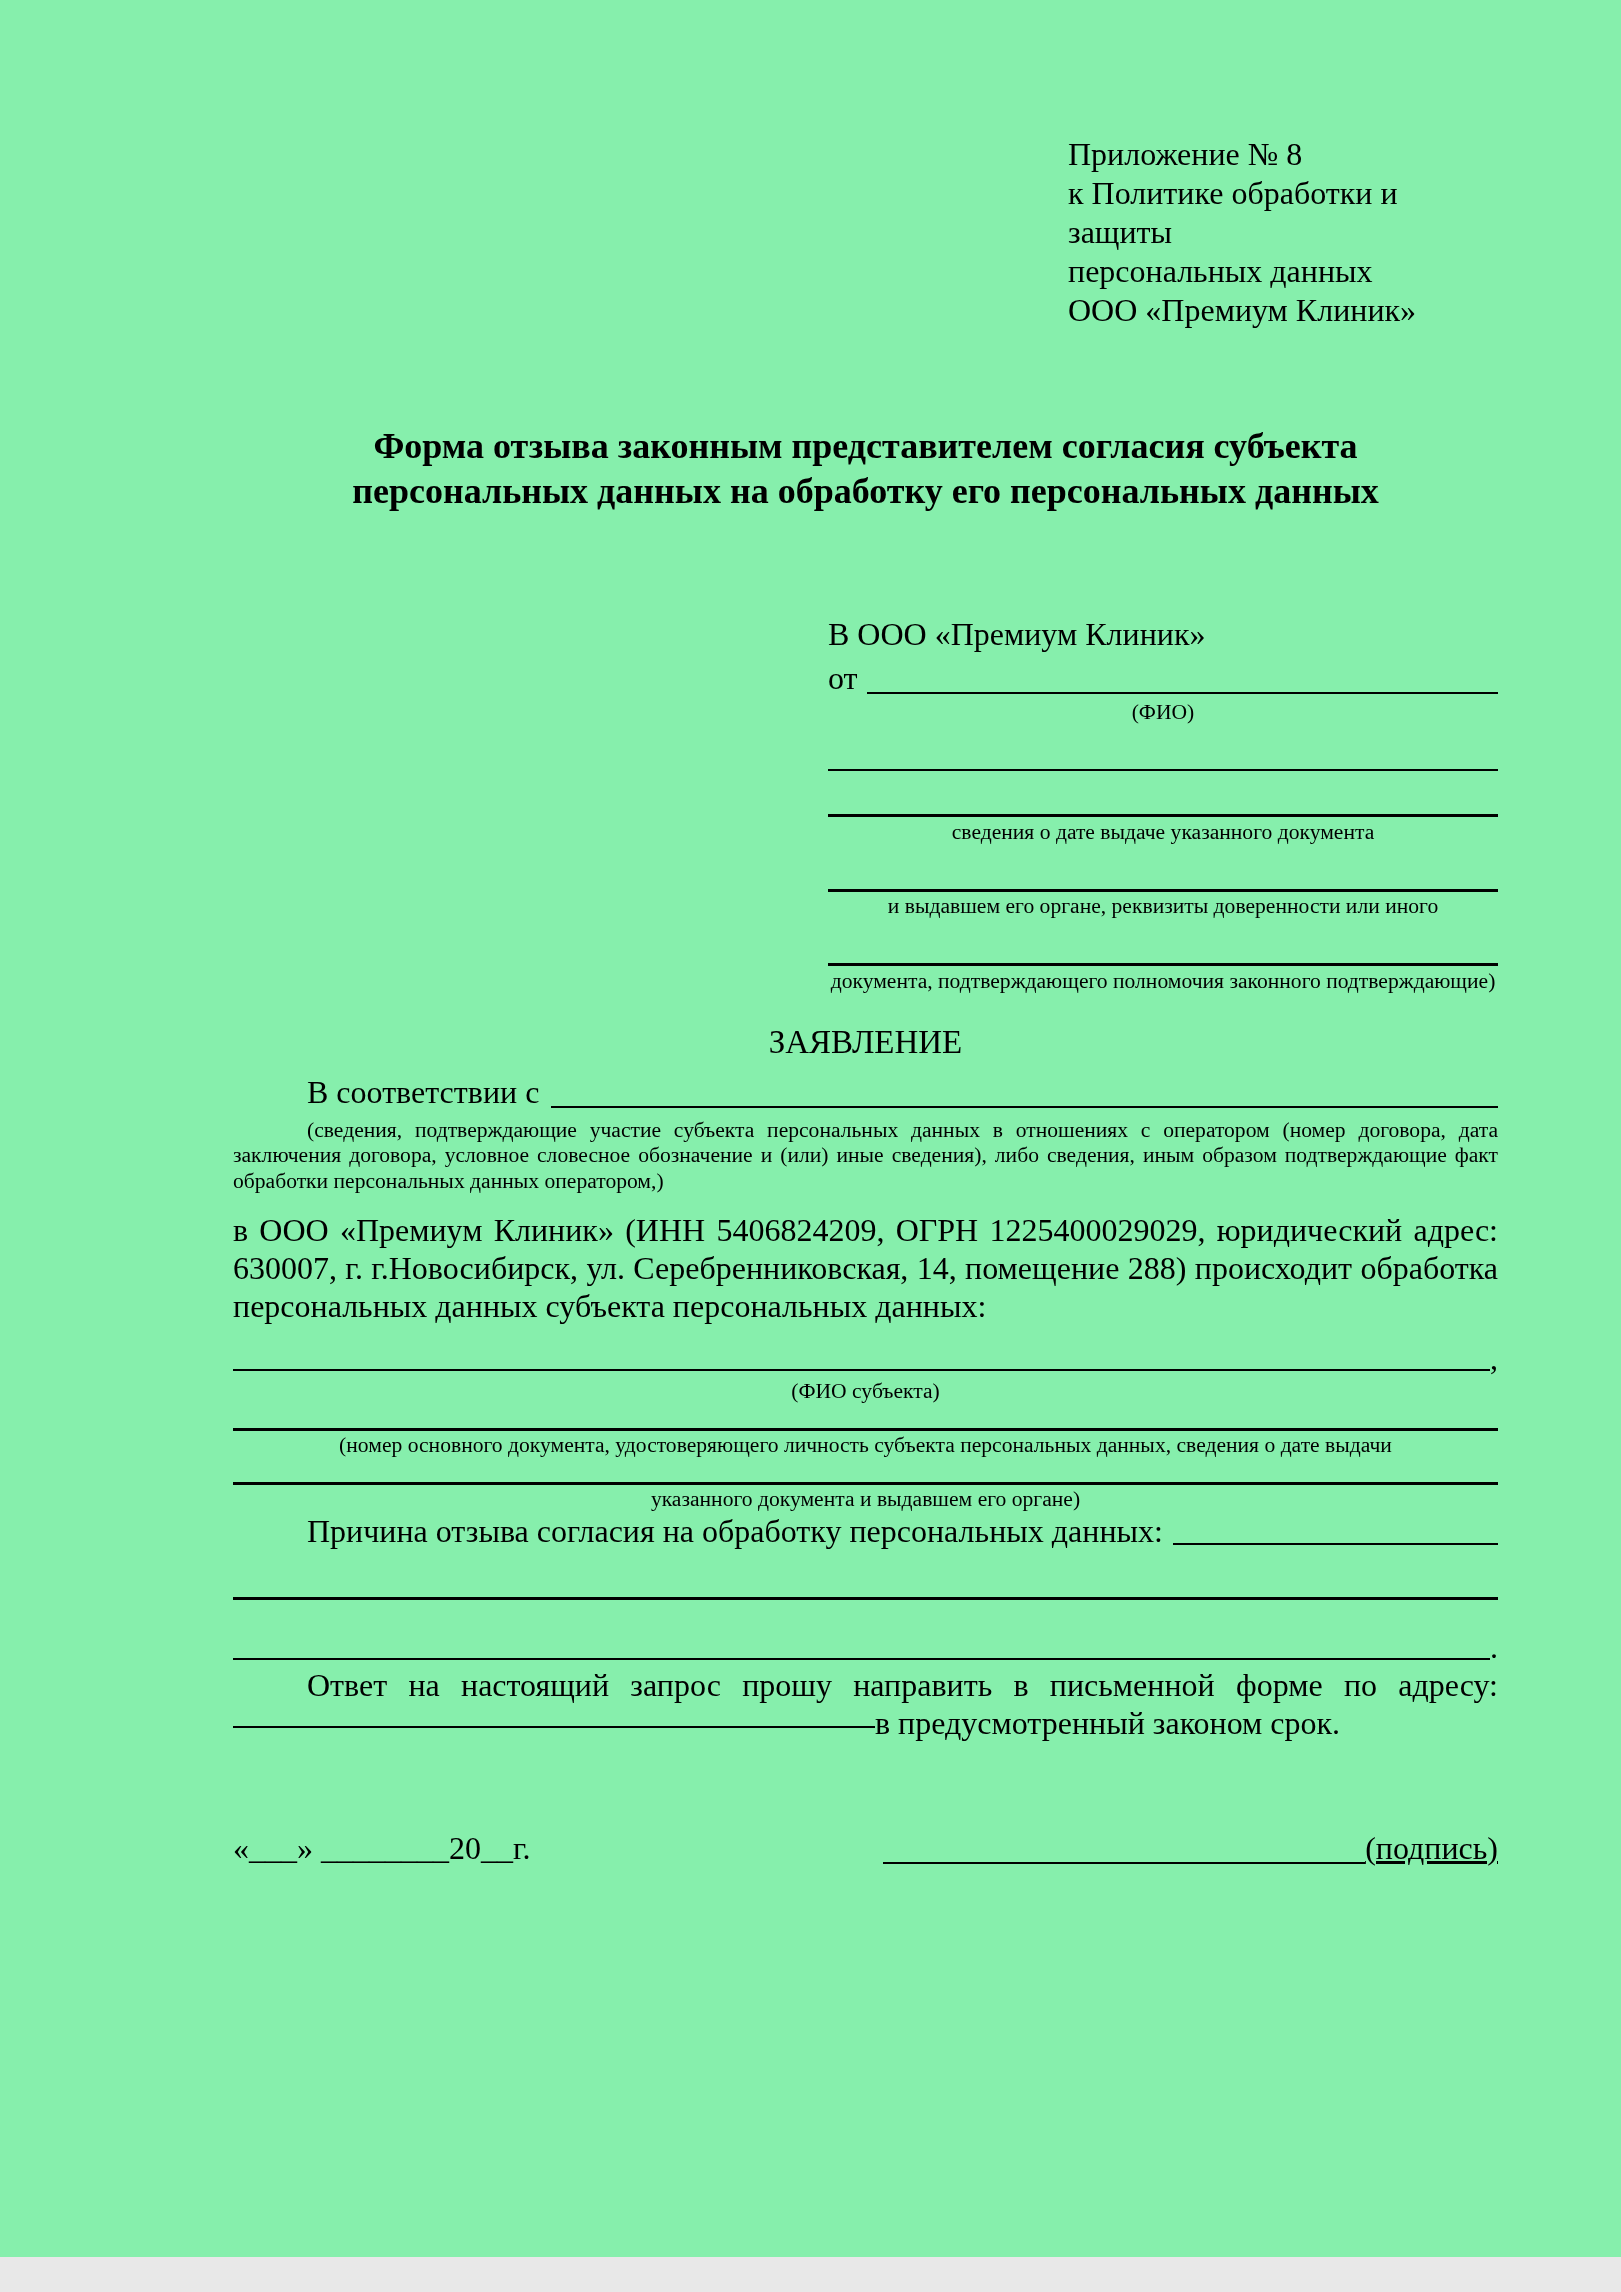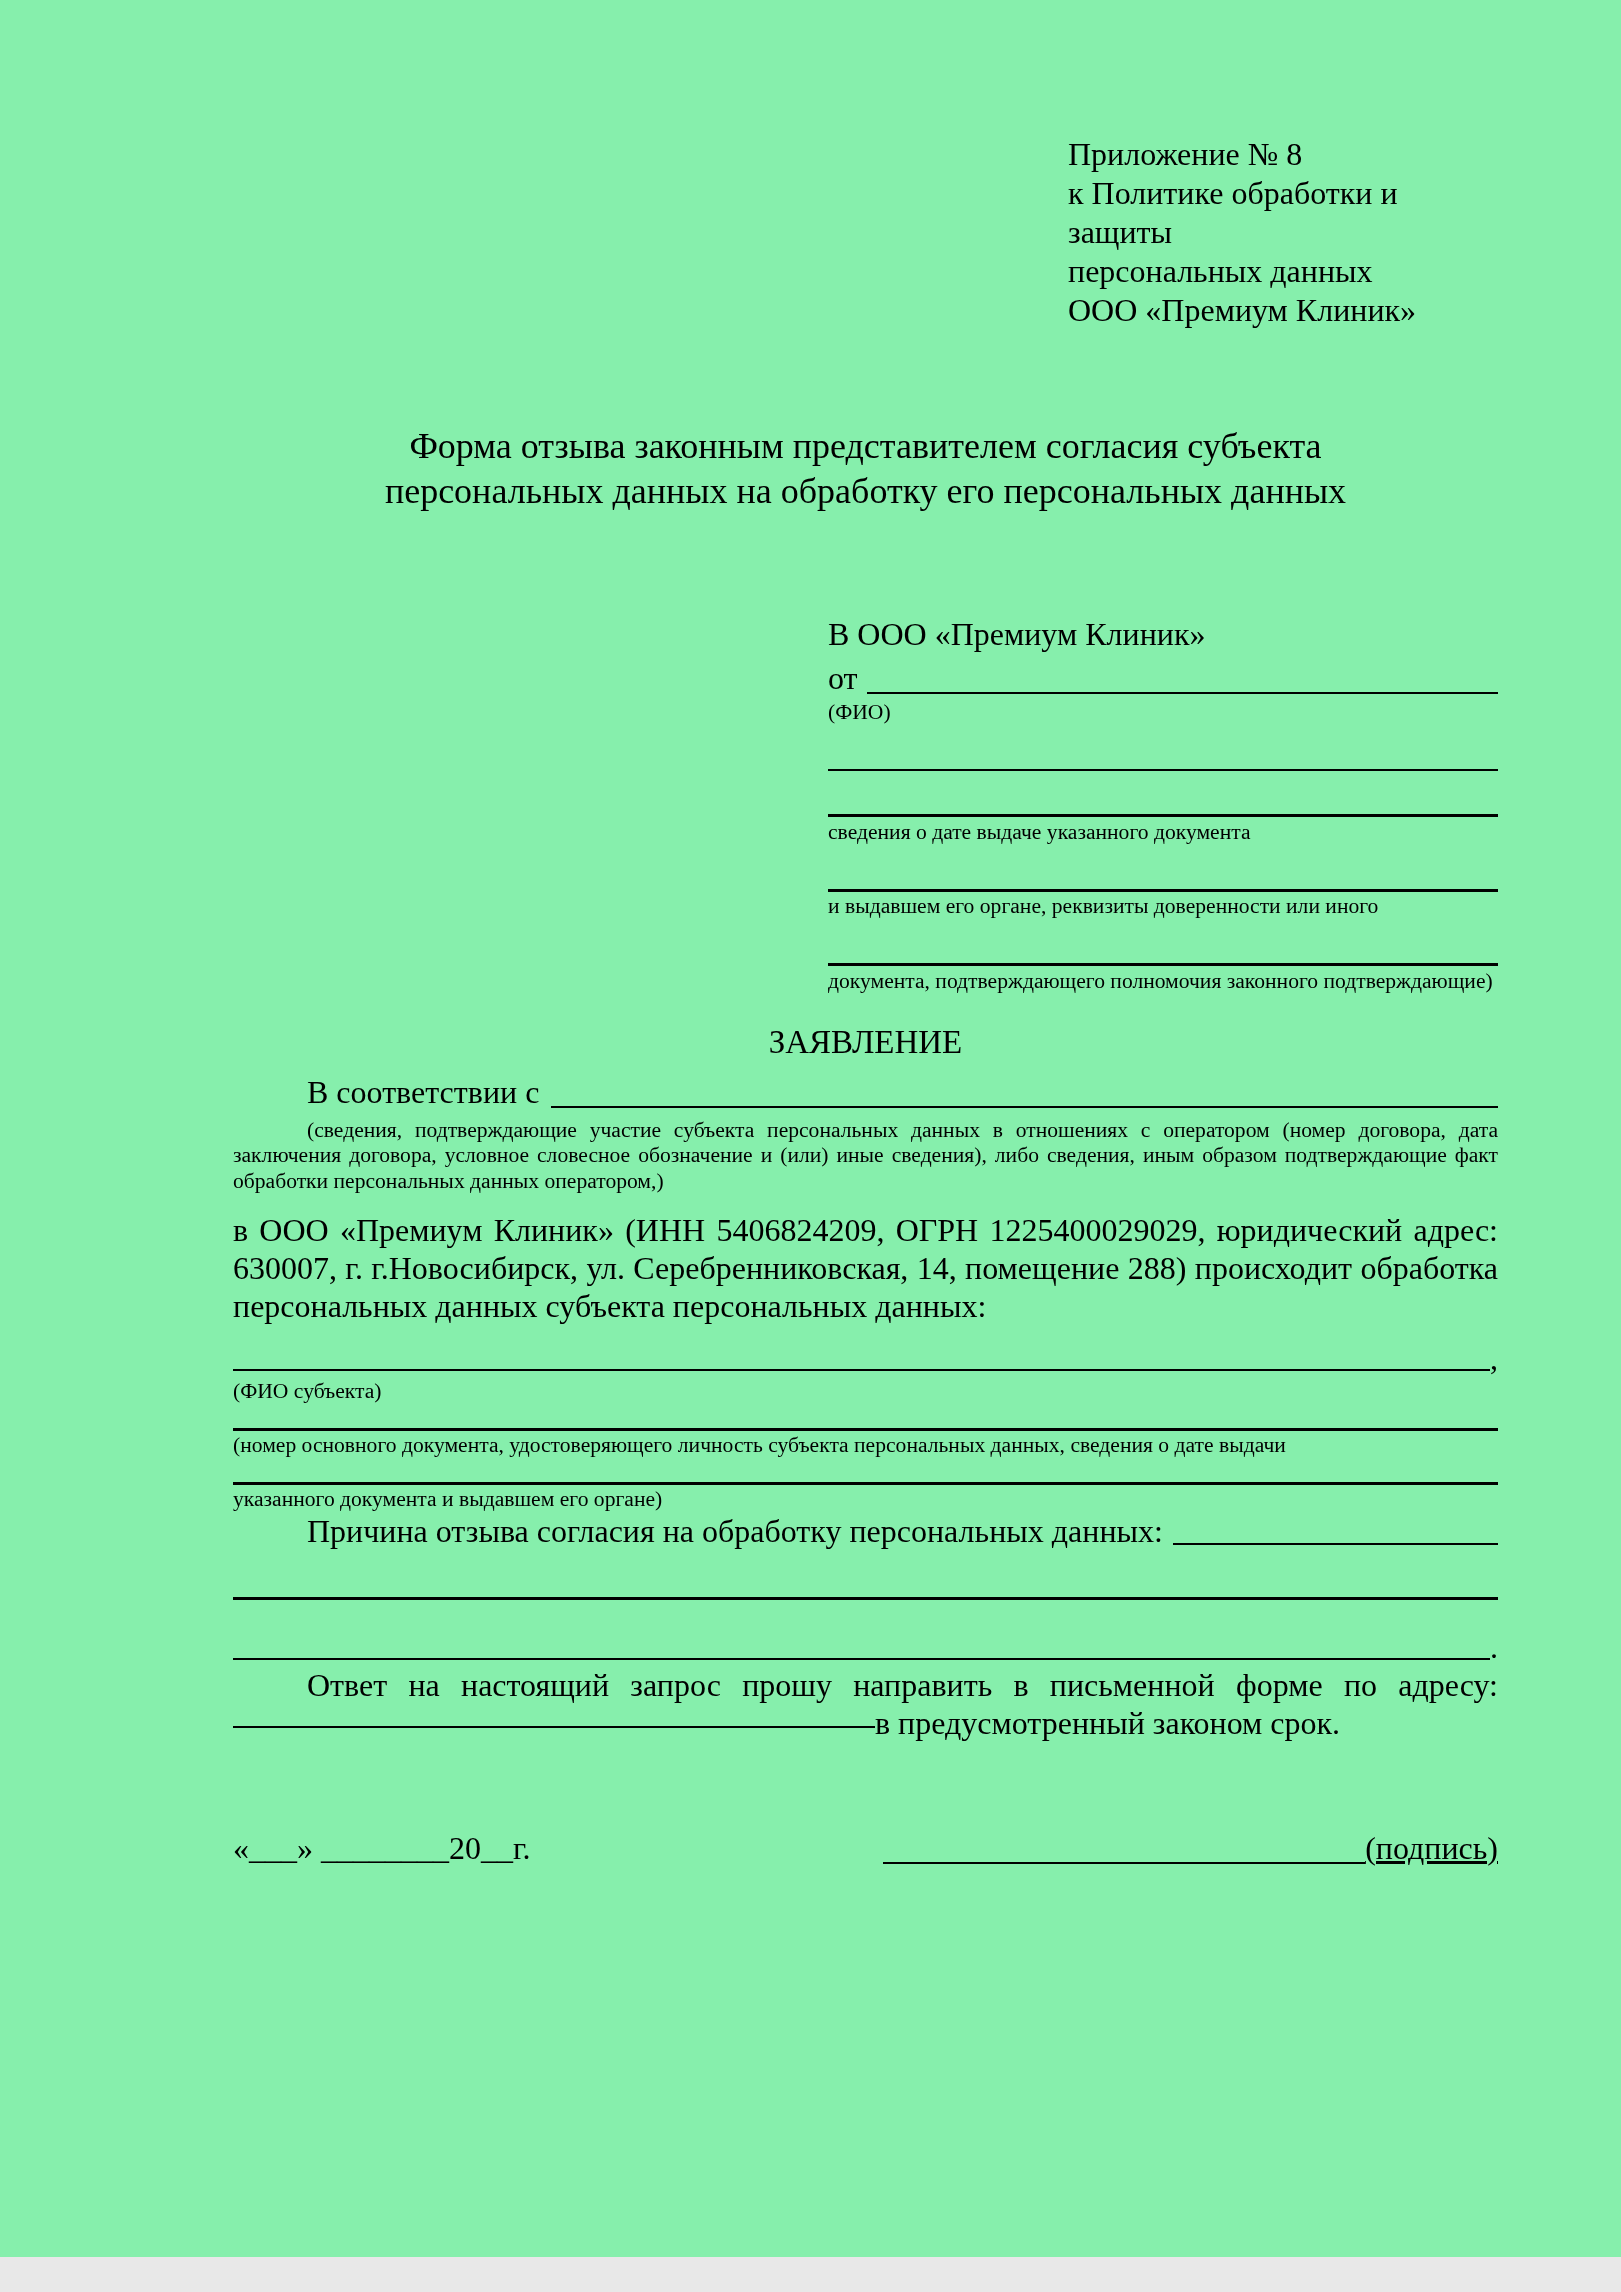--- a/index.html
+++ b/index.html
@@ -14,36 +14,36 @@
     font-family: "Liberation Serif", "DejaVu Serif", serif;
     font-size: 32px;
     line-height: 38px;
     padding: 135px 123px 0 233px;
   }
 
   
   .appendix { margin-left: 835px; line-height: 39px; }
 
   
-  .title { margin-top: 94px; text-align: center; font-weight: normal; font-size: 36px; line-height: 45px; }
+  .title { margin-top: 94px; text-align: center; font-weight: bold; font-size: 36px; line-height: 45px; }
   .title-line { display: block; }
 
   
   .addressee { margin-top: 98px; margin-left: 595px; }
   .addr-to { line-height: 44px; }
   .flex-row { display: flex; align-items: stretch; }
   .from-row { line-height: 44px; }
   .from-label { margin-right: 9.8px; }
 
   .rule { border-bottom: 2.9px solid #000; }
   .rule-fill { flex: 1 1 auto; margin-bottom: 5.9px; }
   .rule-block { height: 2.9px; border-bottom: none; background: #000; }
 
   .caption { font-size: 21.6px; line-height: 25.5px; }
-  .center { text-align: left; }
+  .center { text-align: center; }
   .addr-field-rule { margin-top: 43px; }
   .addr-caption { margin-top: 2.9px; }
 
   
   .heading { margin-top: 29px; text-align: center; font-size: 33px; line-height: 39px; }
   .basis-row { margin-top: 7.8px; line-height: 44px; align-items: flex-end; }
   .basis-label { margin-left: 74px; margin-right: 11.8px; white-space: nowrap; }
   .basis-caption { margin-top: 3.9px; text-align: justify; text-indent: 74px; }
 
   .para { text-align: justify; }

